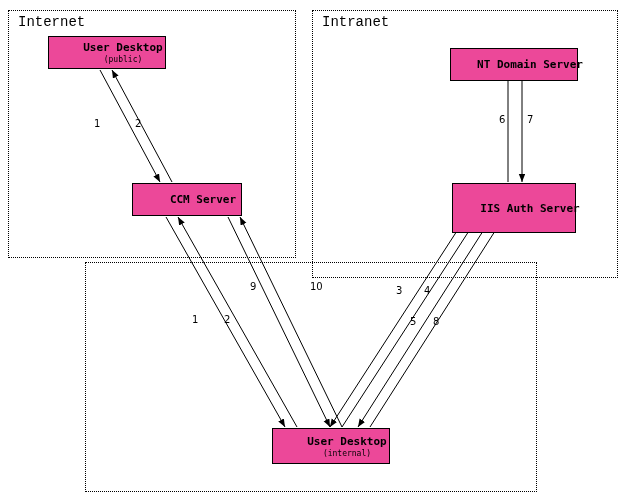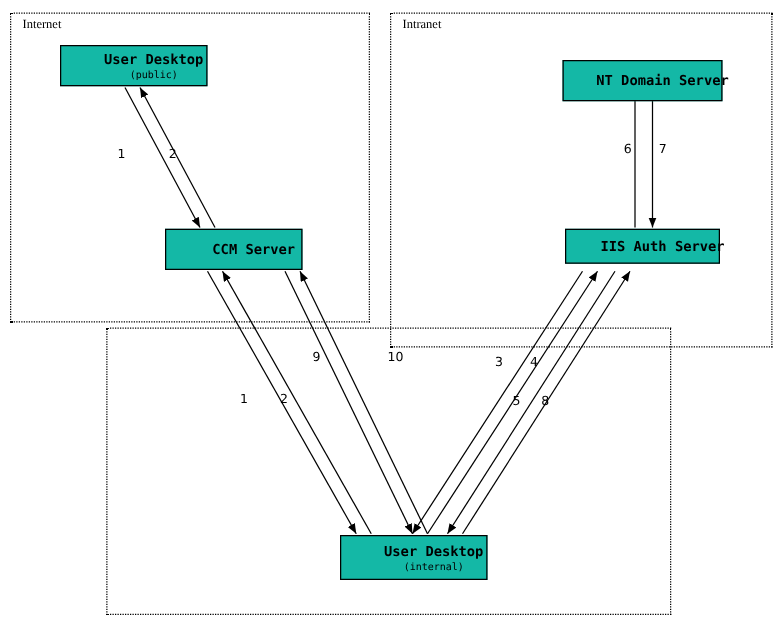--- a/index.html
+++ b/index.html
@@ -15,29 +15,29 @@
     font-family: "DejaVu Sans Mono", monospace;
     overflow: hidden;
   }
   .zone {
     position: absolute;
     border: 1px dotted #000000;
     box-sizing: border-box;
   }
   .zone-label {
     position: absolute;
-    font-family: Liberation Serif, serif;
-    font-size: 10px;
+    font-family: Liberation Mono, monospace;
+    font-size: 14px;
     color: #000000;
     white-space: nowrap;
   }
   .node {
     position: absolute;
     border: 1px solid #000000;
-    background: #14b8a6;
+    background: #ec4899;
     box-sizing: border-box;
     display: flex;
     flex-direction: column;
     align-items: center;
     justify-content: center;
     z-index: 5;
     padding-left: 32px;
   }
   .node-title {
     font-family: "DejaVu Sans Mono", monospace;
@@ -118,21 +118,21 @@
   </div>
 
   <div class="node" style="left:132px; top:183px; width:110px; height:33px;">
     <div class="node-title">CCM Server</div>
   </div>
 
   <div class="node" style="left:450px; top:48px; width:128px; height:33px;">
     <div class="node-title">NT Domain Server</div>
   </div>
 
-  <div class="node" style="left:452px; top:183px; width:124px; height:28px;">
+  <div class="node" style="left:452px; top:183px; width:124px; height:50px;">
     <div class="node-title">IIS Auth Server</div>
   </div>
 
   <div class="node" style="left:272px; top:428px; width:118px; height:36px;">
     <div class="node-title">User Desktop</div>
     <div class="node-sub">(internal)</div>
   </div>
 
   <div class="edge-label" style="left:94px; top:118px;">1</div>
   <div class="edge-label" style="left:135px; top:118px;">2</div>

